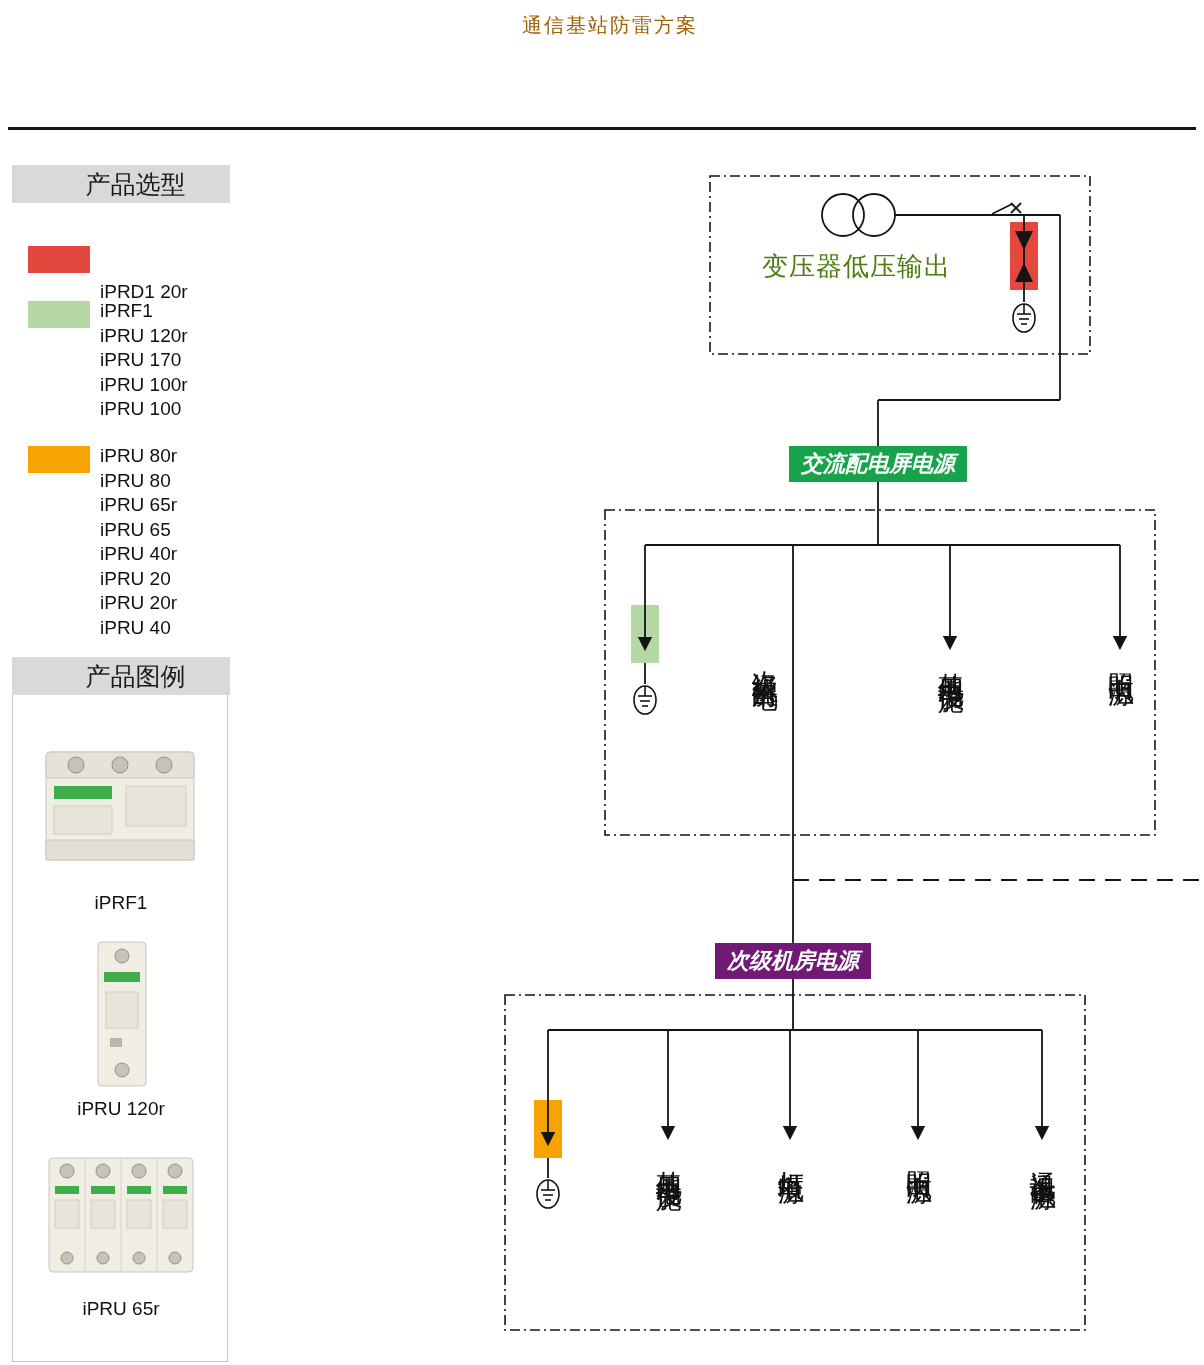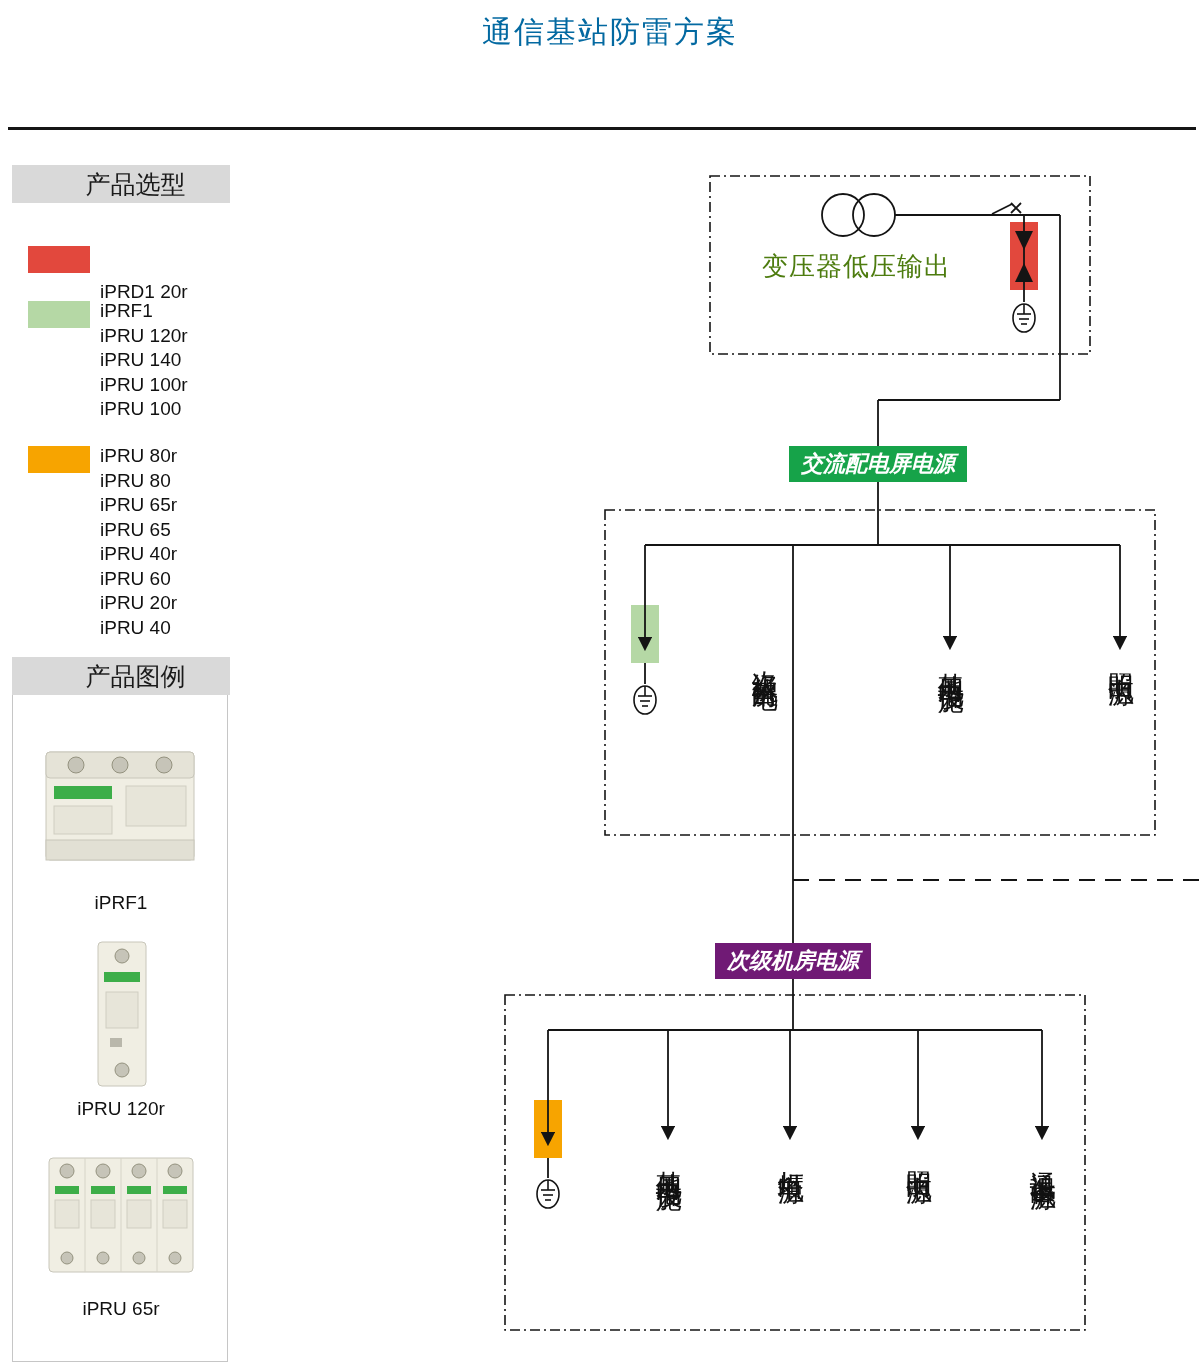--- a/index.html
+++ b/index.html
@@ -1,20 +1,20 @@
 <!DOCTYPE html>
 <html><head>
 <meta charset="utf-8">
 <style>
   * { margin:0; padding:0; box-sizing:border-box; }
   body { font-family:"Liberation Sans","DejaVu Sans",sans-serif; background:#fff; }
   .page { position:relative; width:1204px; height:1365px; background:#fff; overflow:hidden; }
 
   .title { position:absolute; top:12px; left:16px; right:0; text-align:center;
-           font-size:30px; letter-spacing:2px; color:#0369a1; z-index:2; }
+           font-size:20px; letter-spacing:2px; color:#a16207; z-index:2; }
   .rule  { position:absolute; top:127px; left:8px; width:1188px; height:3px; background:#151515; z-index:2; }
 
   
   .side-header { position:absolute; left:12px; width:218px; height:38px; background:#d9d9d9;
                  text-align:center; line-height:38px; font-size:25px; color:#1a1a1a; z-index:2;padding-left:29px; }
   .sw { position:absolute; left:28px; width:62px; height:27px; z-index:2; }
   .glabels { position:absolute; left:100px; font-size:19px; line-height:24.5px; color:#111; z-index:2; white-space:nowrap; }
   .g1 { line-height:27px;margin-top:32px; }
   .legend-frame { position:absolute; left:12px; top:693px; width:216px; height:669px;
                   border-left:1px solid #c6c6c6; border-right:1px solid #c6c6c6; border-bottom:1px solid #c6c6c6; z-index:1; }
@@ -45,33 +45,33 @@
 
   <div class="sw" style="top: 246px; background-color: rgb(226, 72, 61);"></div>
   <div class="glabels g1" style="top:246px">
     <div>iPRD1 20r</div>
   </div>
 
   <div class="sw" style="top: 301px; background-color: rgb(181, 216, 165);"></div>
   <div class="glabels" style="top:299px">
     <div>iPRF1</div>
     <div>iPRU 120r</div>
-    <div>iPRU 140</div>
+    <div>iPRU 170</div>
     <div>iPRU 100r</div>
     <div>iPRU 100</div>
   </div>
 
   <div class="sw" style="top: 446px; background-color: rgb(247, 164, 0);"></div>
   <div class="glabels" style="top:444px">
     <div>iPRU 80r</div>
     <div>iPRU 80</div>
     <div>iPRU 65r</div>
     <div>iPRU 65</div>
     <div>iPRU 40r</div>
-    <div>iPRU 60</div>
+    <div>iPRU 20</div>
     <div>iPRU 20r</div>
     <div>iPRU 40</div>
   </div>
 
   <div class="side-header" style="top:657px">产品图例</div>
   <div class="legend-frame"></div>
 
   <svg class="pimg" style="left:30px;top:732px" width="180" height="145" viewBox="0 0 180 145">
     <rect x="16" y="20" width="148" height="108" rx="4" fill="#f0eee3" stroke="#c8c6ba"></rect>
     <rect x="16" y="20" width="148" height="26" rx="4" fill="#e5e3d7" stroke="#c8c6ba"></rect>

